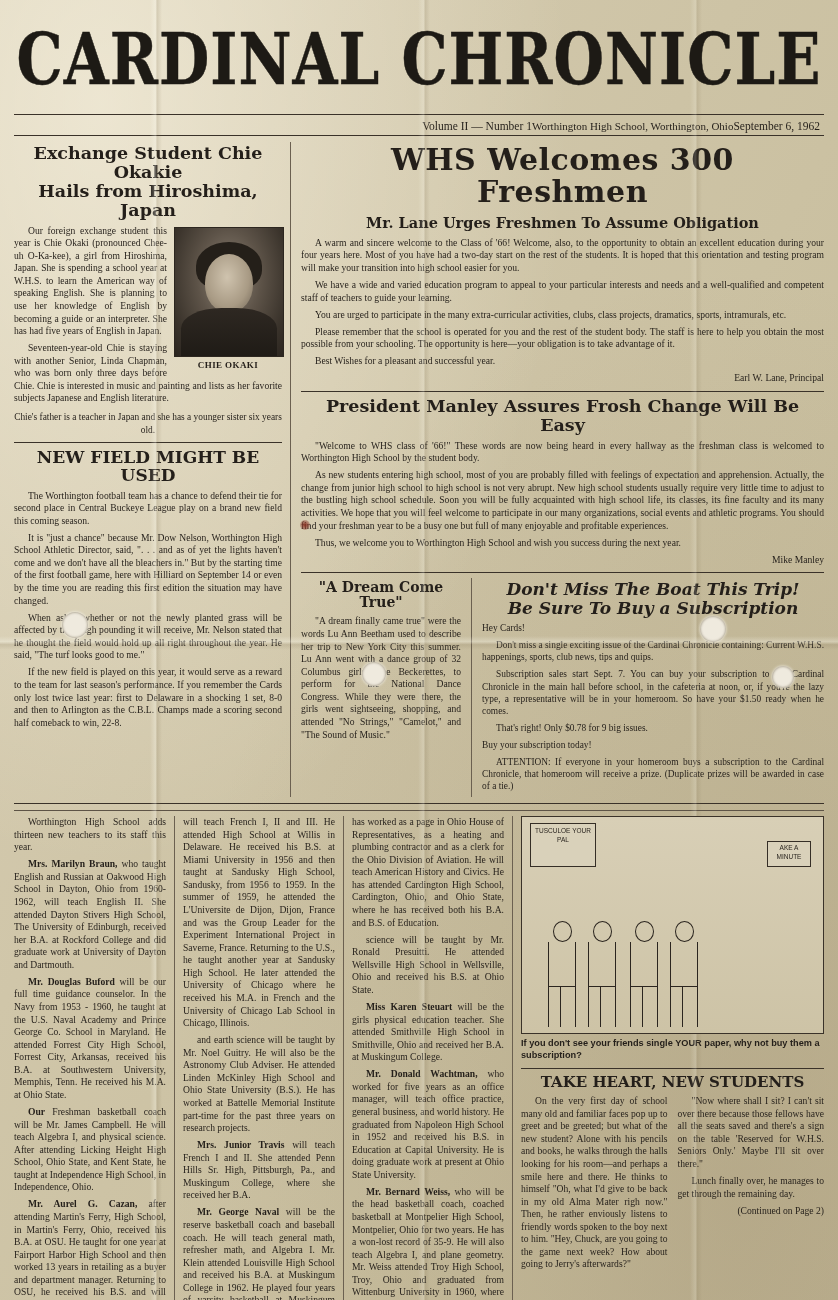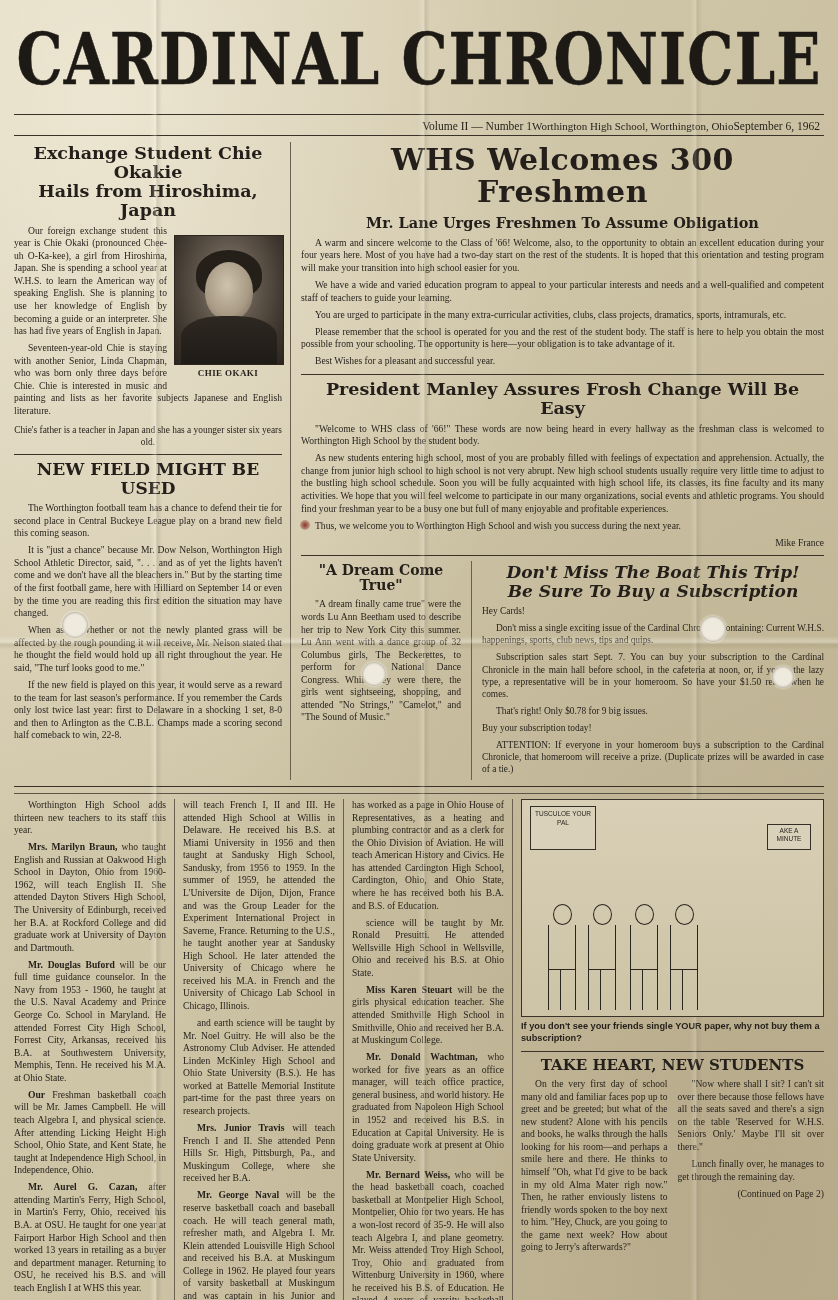--- a/index.html
+++ b/index.html
@@ -72,21 +72,21 @@
   .hl-13{font-size:21px;text-align:left;}
   .hl-dream{font-size:14px;}
   .hl-boat{font-family:"DejaVu Serif",serif;font-weight:bold;font-style:italic;font-size:17px;text-align:center;line-height:1.12;margin:2px 0 4px;}
   .hl-take{font-size:15px;text-align:left;}
 
   p{margin:0 0 4.5px 0;text-align:justify;font-size:9.6px;line-height:1.31;
     text-indent:14px;hyphens:auto;}
   p.noind{text-indent:0;}
   p.sign{text-align:right;text-indent:0;margin-top:3px;}
 
-  .photo-wrap{float:right;width:108px;margin:10px 0 3px 7px;}
+  .photo-wrap{float:right;width:108px;margin:2px 0 3px 7px;}
   .photo{
     width:108px;height:128px;
     background:
       radial-gradient(ellipse at 50% 38%, #8d8275 0%, #5d5348 42%, #3a332b 78%, #2b251f 100%);
     position:relative;overflow:hidden;border:1px solid #2c261f;
   }
   .photo .face{
     position:absolute;left:50%;top:26px;transform:translateX(-50%);
     width:48px;height:58px;border-radius:50% 50% 46% 46%;
     background:radial-gradient(ellipse at 46% 40%,#cfc3ae,#a89a84 60%,#6f6455 100%);
@@ -203,28 +203,29 @@
 
     <div class="colR">
       <h2 class="hl hl-whs">WHS Welcomes 300 Freshmen</h2>
       <div class="sub-whs">Mr. Lane Urges Freshmen To Assume Obligation</div>
 
       <p>A warm and sincere welcome to the Class of '66! Welcome, also, to the opportunity to obtain an excellent education during your four years here. Most of you have had a two-day start on the rest of the students. It is hoped that this orientation and testing program will make your transition into high school easier for you.</p>
       <p>We have a wide and varied education program to appeal to your particular interests and needs and a well-qualified and competent staff of teachers to guide your learning.</p>
       <p>You are urged to participate in the many extra-curricular activities, clubs, class projects, dramatics, sports, intramurals, etc.</p>
       <p>Please remember that the school is operated for you and the rest of the student body. The staff is here to help you obtain the most possible from your schooling. The opportunity is here—your obligation is to take advantage of it.</p>
       <p>Best Wishes for a pleasant and successful year.</p>
+      <p class="sign">Earl W. Lane, Principal</p>
 
       <hr class="hr-col thick">
 
       <h2 class="hl hl-manley">President Manley Assures Frosh Change Will Be Easy</h2>
       <p>"Welcome to WHS class of '66!" These words are now being heard in every hallway as the freshman class is welcomed to Worthington High School by the student body.</p>
       <p>As new students entering high school, most of you are probably filled with feelings of expectation and apprehension. Actually, the change from junior high school to high school is not very abrupt. New high school students usually require very little time to adjust to the bustling high school schedule. Soon you will be fully acquainted with high school life, its classes, its fine faculty and its many activities. We hope that you will feel welcome to participate in our many organizations, social events and athletic programs. You should find your freshman year to be a busy one but full of many enjoyable and profitable experiences.</p>
       <p>Thus, we welcome you to Worthington High School and wish you success during the next year.</p>
-      <p class="sign">Mike France</p>
+      <p class="sign">Mike Manley</p>
 
       <hr class="hr-col thick">
 
       <div class="two">
         <div style="flex:0 0 160px">
           <h2 class="hl hl-dream">"A Dream Come True"</h2>
           <p>"A dream finally came true" were the words Lu Ann Beetham used to describe her trip to New York City this summer. Lu Ann went with a dance group of 32 Columbus girls, The Beckerettes, to perform for the National Dance Congress. While they were there, the girls went sightseeing, shopping, and attended "No Strings," "Camelot," and "The Sound of Music."</p>
         </div>
         <div class="vrule" style="padding-left:10px">
           <div class="hl-boat">

